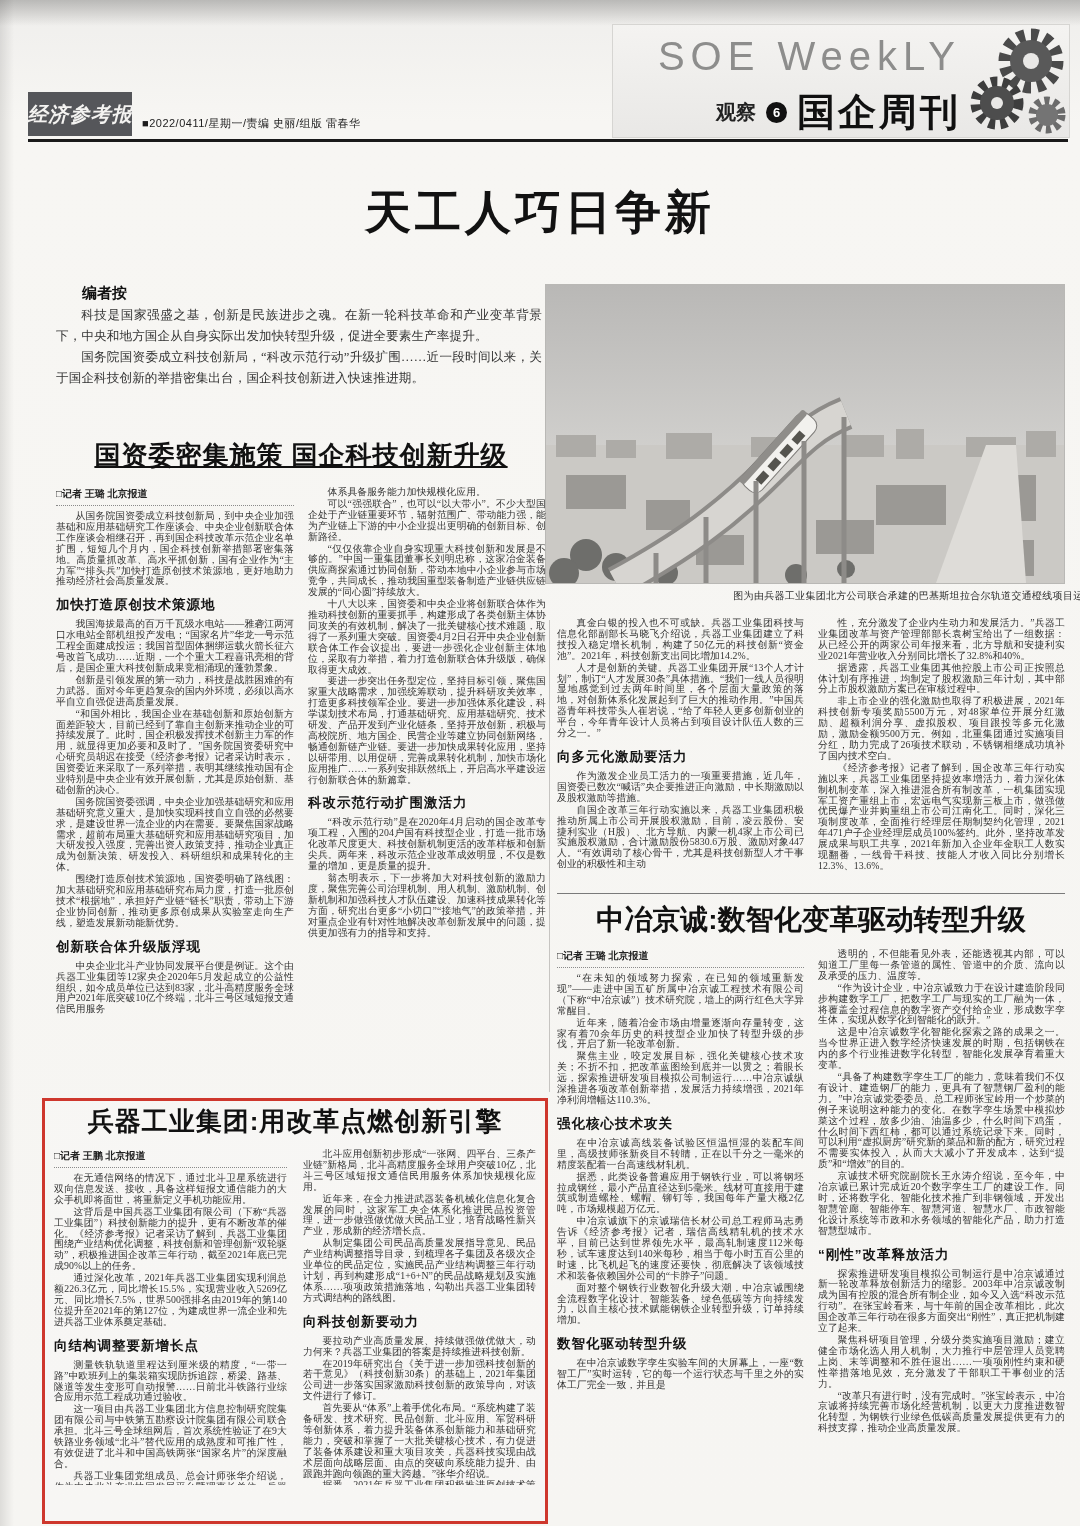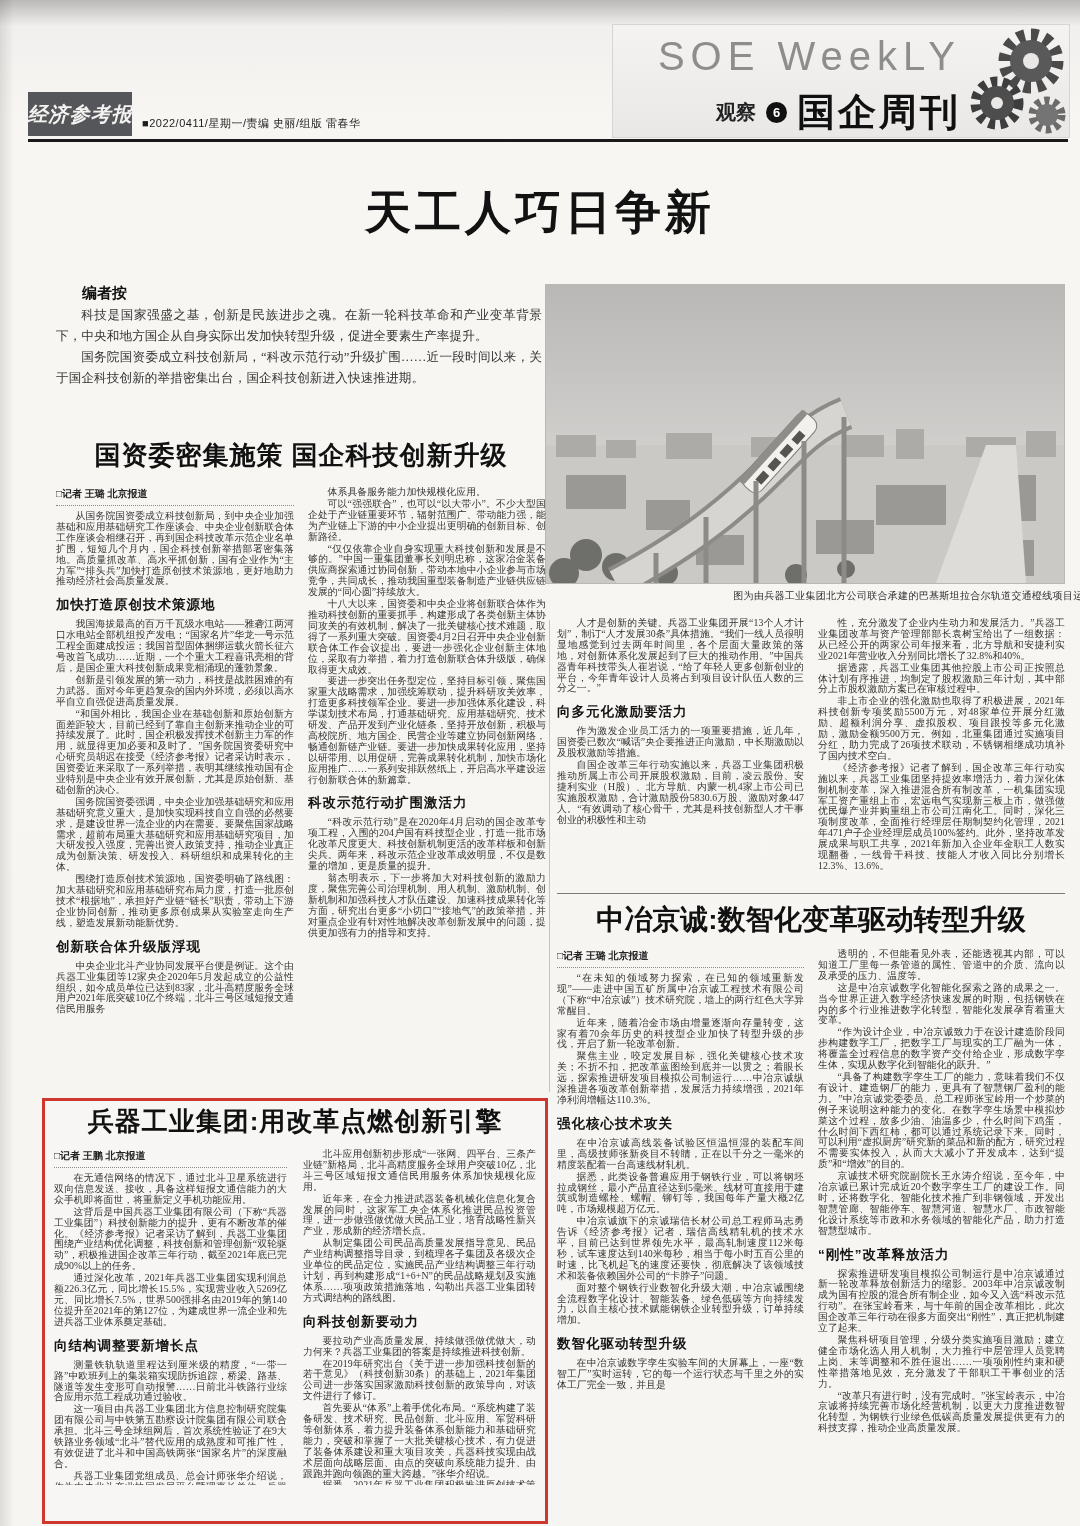--- a/index.html
+++ b/index.html
@@ -54,21 +54,21 @@
   .cols{display:flex;}
   .col{overflow:hidden;}
   .byline{font-size:10px;font-weight:bold;color:#222;font-family:"Liberation Sans",sans-serif;
         border-bottom:1px dotted #8a8a8a;padding-bottom:4px;margin-bottom:5px;white-space:nowrap;}
   .para{font-size:9.8px;line-height:10.9px;text-indent:2em;text-align:justify;
         color:#333;margin:0 0 1px 0;letter-spacing:.1px;}
   .subhead{font-size:13.5px;font-weight:bold;color:#141414;margin:9px 0 5px 0;
         font-family:"Liberation Sans",sans-serif;letter-spacing:1px;}
 
   .a1{position:absolute;left:56px;top:438px;width:490px;}
-  .a1 h2{font-size:26px;letter-spacing:1px;margin-bottom:14px;}
+  .a1 h2{font-size:26px;letter-spacing:1px;margin-bottom:14px;text-decoration:underline;}
   .a1 .cols{gap:14px;}
   .a1 .col{width:238px;height:602px;}
 
   .vrule{position:absolute;left:549px;top:620px;width:1px;height:472px;background:#c6c4c1;}
 
   .a2{position:absolute;left:557px;top:618px;width:508px;}
   .a2 .cols{gap:14px;}
   .a2 .col{width:247px;height:266px;}
 
   .hrule-zy{position:absolute;left:557px;top:893px;width:508px;height:1px;background:#7a7a7a;}
@@ -216,20 +216,21 @@
       </div>
     </div>
   </section>
 
   <div class="vrule"></div>
 
   <section class="a2 article">
     <div class="cols">
       <div class="col">
         <div>
+            <div class="para">真金白银的投入也不可或缺。兵器工业集团科技与信息化部副部长马晓飞介绍说，兵器工业集团建立了科技投入稳定增长机制，构建了50亿元的科技创新“资金池”。2021年，科技创新支出同比增加14.2%。</div>
             <div class="para">人才是创新的关键。兵器工业集团开展“13个人才计划”，制订“人才发展30条”具体措施。“我们一线人员很明显地感觉到过去两年时间里，各个层面大量政策的落地，对创新体系化发展起到了巨大的推动作用。”中国兵器青年科技带头人崔岩说，“给了年轻人更多创新创业的平台，今年青年设计人员将占到项目设计队伍人数的三分之一。”</div>
             <div class="subhead">向多元化激励要活力</div>
             <div class="para">作为激发企业员工活力的一项重要措施，近几年，国资委已数次“喊话”央企要推进正向激励，中长期激励以及股权激励等措施。</div>
             <div class="para">自国企改革三年行动实施以来，兵器工业集团积极推动所属上市公司开展股权激励，目前，凌云股份、安捷利实业（H股）、北方导航、内蒙一机4家上市公司已实施股权激励，合计激励股份5830.6万股、激励对象447人。“有效调动了核心骨干，尤其是科技创新型人才干事创业的积极性和主动</div>
           </div>
       </div>
       <div class="col">
         <div>
             <div class="para">性，充分激发了企业内生动力和发展活力。”兵器工业集团改革与资产管理部部长袁树宝给出了一组数据：从已经公开的两家公司年报来看，北方导航和安捷利实业2021年营业收入分别同比增长了32.8%和40%。</div>
             <div class="para">据透露，兵器工业集团其他控股上市公司正按照总体计划有序推进，均制定了股权激励三年计划，其中部分上市股权激励方案已在审核过程中。</div>
@@ -256,22 +257,22 @@
             <div class="para">据悉，此类设备普遍应用于钢铁行业，可以将钢坯拉成钢丝，最小产品直径达到5毫米。线材可直接用于建筑或制造螺栓、螺帽、铆钉等，我国每年产量大概2亿吨，市场规模超万亿元。</div>
             <div class="para">中冶京诚旗下的京诚瑞信长材公司总工程师马志勇告诉《经济参考报》记者，瑞信高线精轧机的技术水平，目前已达到世界领先水平，最高轧制速度112米每秒，试车速度达到140米每秒，相当于每小时五百公里的时速，比飞机起飞的速度还要快，彻底解决了该领域技术和装备依赖国外公司的“卡脖子”问题。</div>
             <div class="para">面对整个钢铁行业数智化升级大潮，中冶京诚围绕全流程数字化设计、智能装备、绿色低碳等方向持续发力，以自主核心技术赋能钢铁企业转型升级，订单持续增加。</div>
             <div class="subhead">数智化驱动转型升级</div>
             <div class="para">在中冶京诚数字孪生实验车间的大屏幕上，一座“数智工厂”实时运转，它的每一个运行状态与千里之外的实体工厂完全一致，并且是</div>
           </div>
       </div>
       <div class="col">
         <div>
             <div class="para">透明的，不但能看见外表，还能透视其内部，可以知道工厂里每一条管道的属性、管道中的介质、流向以及承受的压力、温度等。</div>
+            <div class="para">“作为设计企业，中冶京诚致力于在设计建造阶段同步构建数字工厂，把数字工厂与现实的工厂融为一体，将覆盖全过程信息的数字资产交付给企业，形成数字孪生体，实现从数字化到智能化的跃升。”</div>
             <div class="para">这是中冶京诚数字化智能化探索之路的成果之一。当今世界正进入数字经济快速发展的时期，包括钢铁在内的多个行业推进数字化转型，智能化发展孕育着重大变革。</div>
-            <div class="para">“作为设计企业，中冶京诚致力于在设计建造阶段同步构建数字工厂，把数字工厂与现实的工厂融为一体，将覆盖全过程信息的数字资产交付给企业，形成数字孪生体，实现从数字化到智能化的跃升。”</div>
             <div class="para">“具备了构建数字孪生工厂的能力，意味着我们不仅有设计、建造钢厂的能力，更具有了智慧钢厂盈利的能力。”中冶京诚党委委员、总工程师张宝岭用一个炒菜的例子来说明这种能力的变化。在数字孪生场景中模拟炒菜这个过程，放多少油、油温多少，什么时间下鸡蛋，什么时间下西红柿，都可以通过系统记录下来。同时，可以利用“虚拟厨房”研究新的菜品和新的配方，研究过程不需要实体投入，从而大大减小了开发成本，达到“提质”和“增效”的目的。</div>
             <div class="para">京诚技术研究院副院长王永涛介绍说，至今年，中冶京诚已累计完成近20个数字孪生工厂的建设工作。同时，还将数字化、智能化技术推广到非钢领域，开发出智慧管廊、智能停车、智慧河道、智慧水厂、市政智能化设计系统等市政和水务领域的智能化产品，助力打造智慧型城市。</div>
             <div class="subhead">“刚性”改革释放活力</div>
             <div class="para">探索推进研发项目模拟公司制运行是中冶京诚通过新一轮改革释放创新活力的缩影。2003年中冶京诚改制成为国有控股的混合所有制企业，如今又入选“科改示范行动”。在张宝岭看来，与十年前的国企改革相比，此次国企改革三年行动在很多方面突出“刚性”，真正把机制建立了起来。</div>
             <div class="para">聚焦科研项目管理，分级分类实施项目激励；建立健全市场化选人用人机制，大力推行中层管理人员竞聘上岗、末等调整和不胜任退出……一项项刚性约束和硬性举措落地见效，充分激发了干部职工干事创业的活力。</div>
             <div class="para">“改革只有进行时，没有完成时。”张宝岭表示，中冶京诚将持续完善市场化经营机制，以更大力度推进数智化转型，为钢铁行业绿色低碳高质量发展提供更有力的科技支撑，推动企业高质量发展。</div>
           </div>
       </div>
     </div>
   </section>

